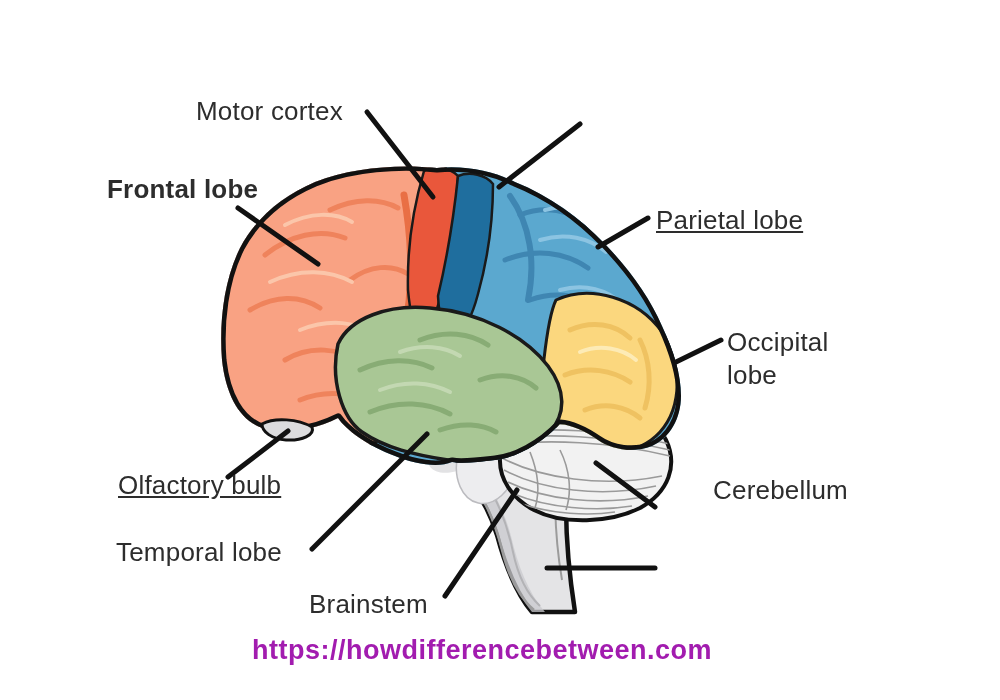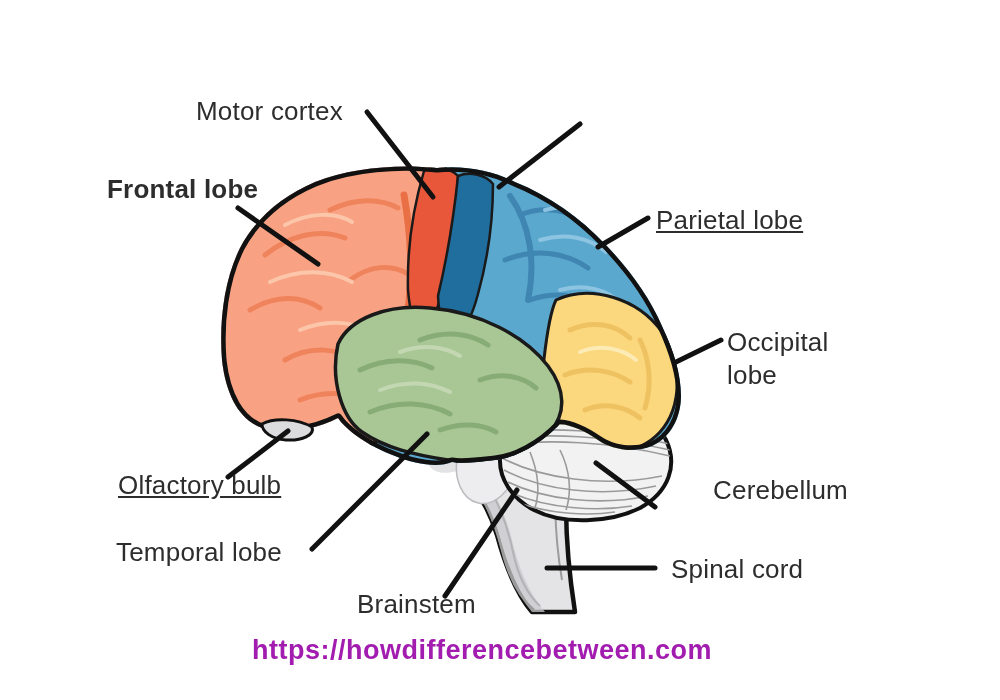--- a/index.html
+++ b/index.html
@@ -22,21 +22,21 @@
     white-space: pre-line;
     letter-spacing: 0.2px;
   }
   .label-motor-cortex        { left: 196px; top:  95px; }
   .label-somatosensory       { left: 593px; top: 106px; }
   .label-frontal-lobe        { left: 107px; top: 173px; font-weight: bold; }
   .label-parietal-lobe       { left: 656px; top: 204px; text-decoration: underline; }
   .label-occipital-lobe      { left: 727px; top: 326px; }
   .label-olfactory-bulb      { left: 118px; top: 469px; text-decoration: underline; }
   .label-temporal-lobe       { left: 116px; top: 536px; }
-  .label-brainstem           { left: 309px; top: 588px; margin-left: 48px; }
+  .label-brainstem           { left: 309px; top: 588px; }
   .label-cerebellum          { left: 669px; top: 474px; margin-left: 44px; }
   .label-spinal-cord         { left: 671px; top: 553px; }
   .watermark {
     position: absolute;
     left: 252px; top: 635px;
     font-size: 27px;
     font-weight: bold;
     letter-spacing: 0.5px;
     color: #a21caf;
   }
@@ -160,16 +160,15 @@
 
   <div class="label label-motor-cortex">Motor cortex</div>
   <div class="label label-frontal-lobe">Frontal lobe</div>
   <div class="label label-parietal-lobe">Parietal lobe</div>
   <div class="label label-occipital-lobe">Occipital
 lobe</div>
   <div class="label label-olfactory-bulb">Olfactory bulb</div>
   <div class="label label-temporal-lobe">Temporal lobe</div>
   <div class="label label-brainstem">Brainstem</div>
   <div class="label label-cerebellum">Cerebellum</div>
-  <div class="label label-spinal-cord">Spinal cord</div>
 
   <div class="watermark">https://howdifferencebetween.com</div>
 </div>
 
 </body></html>

